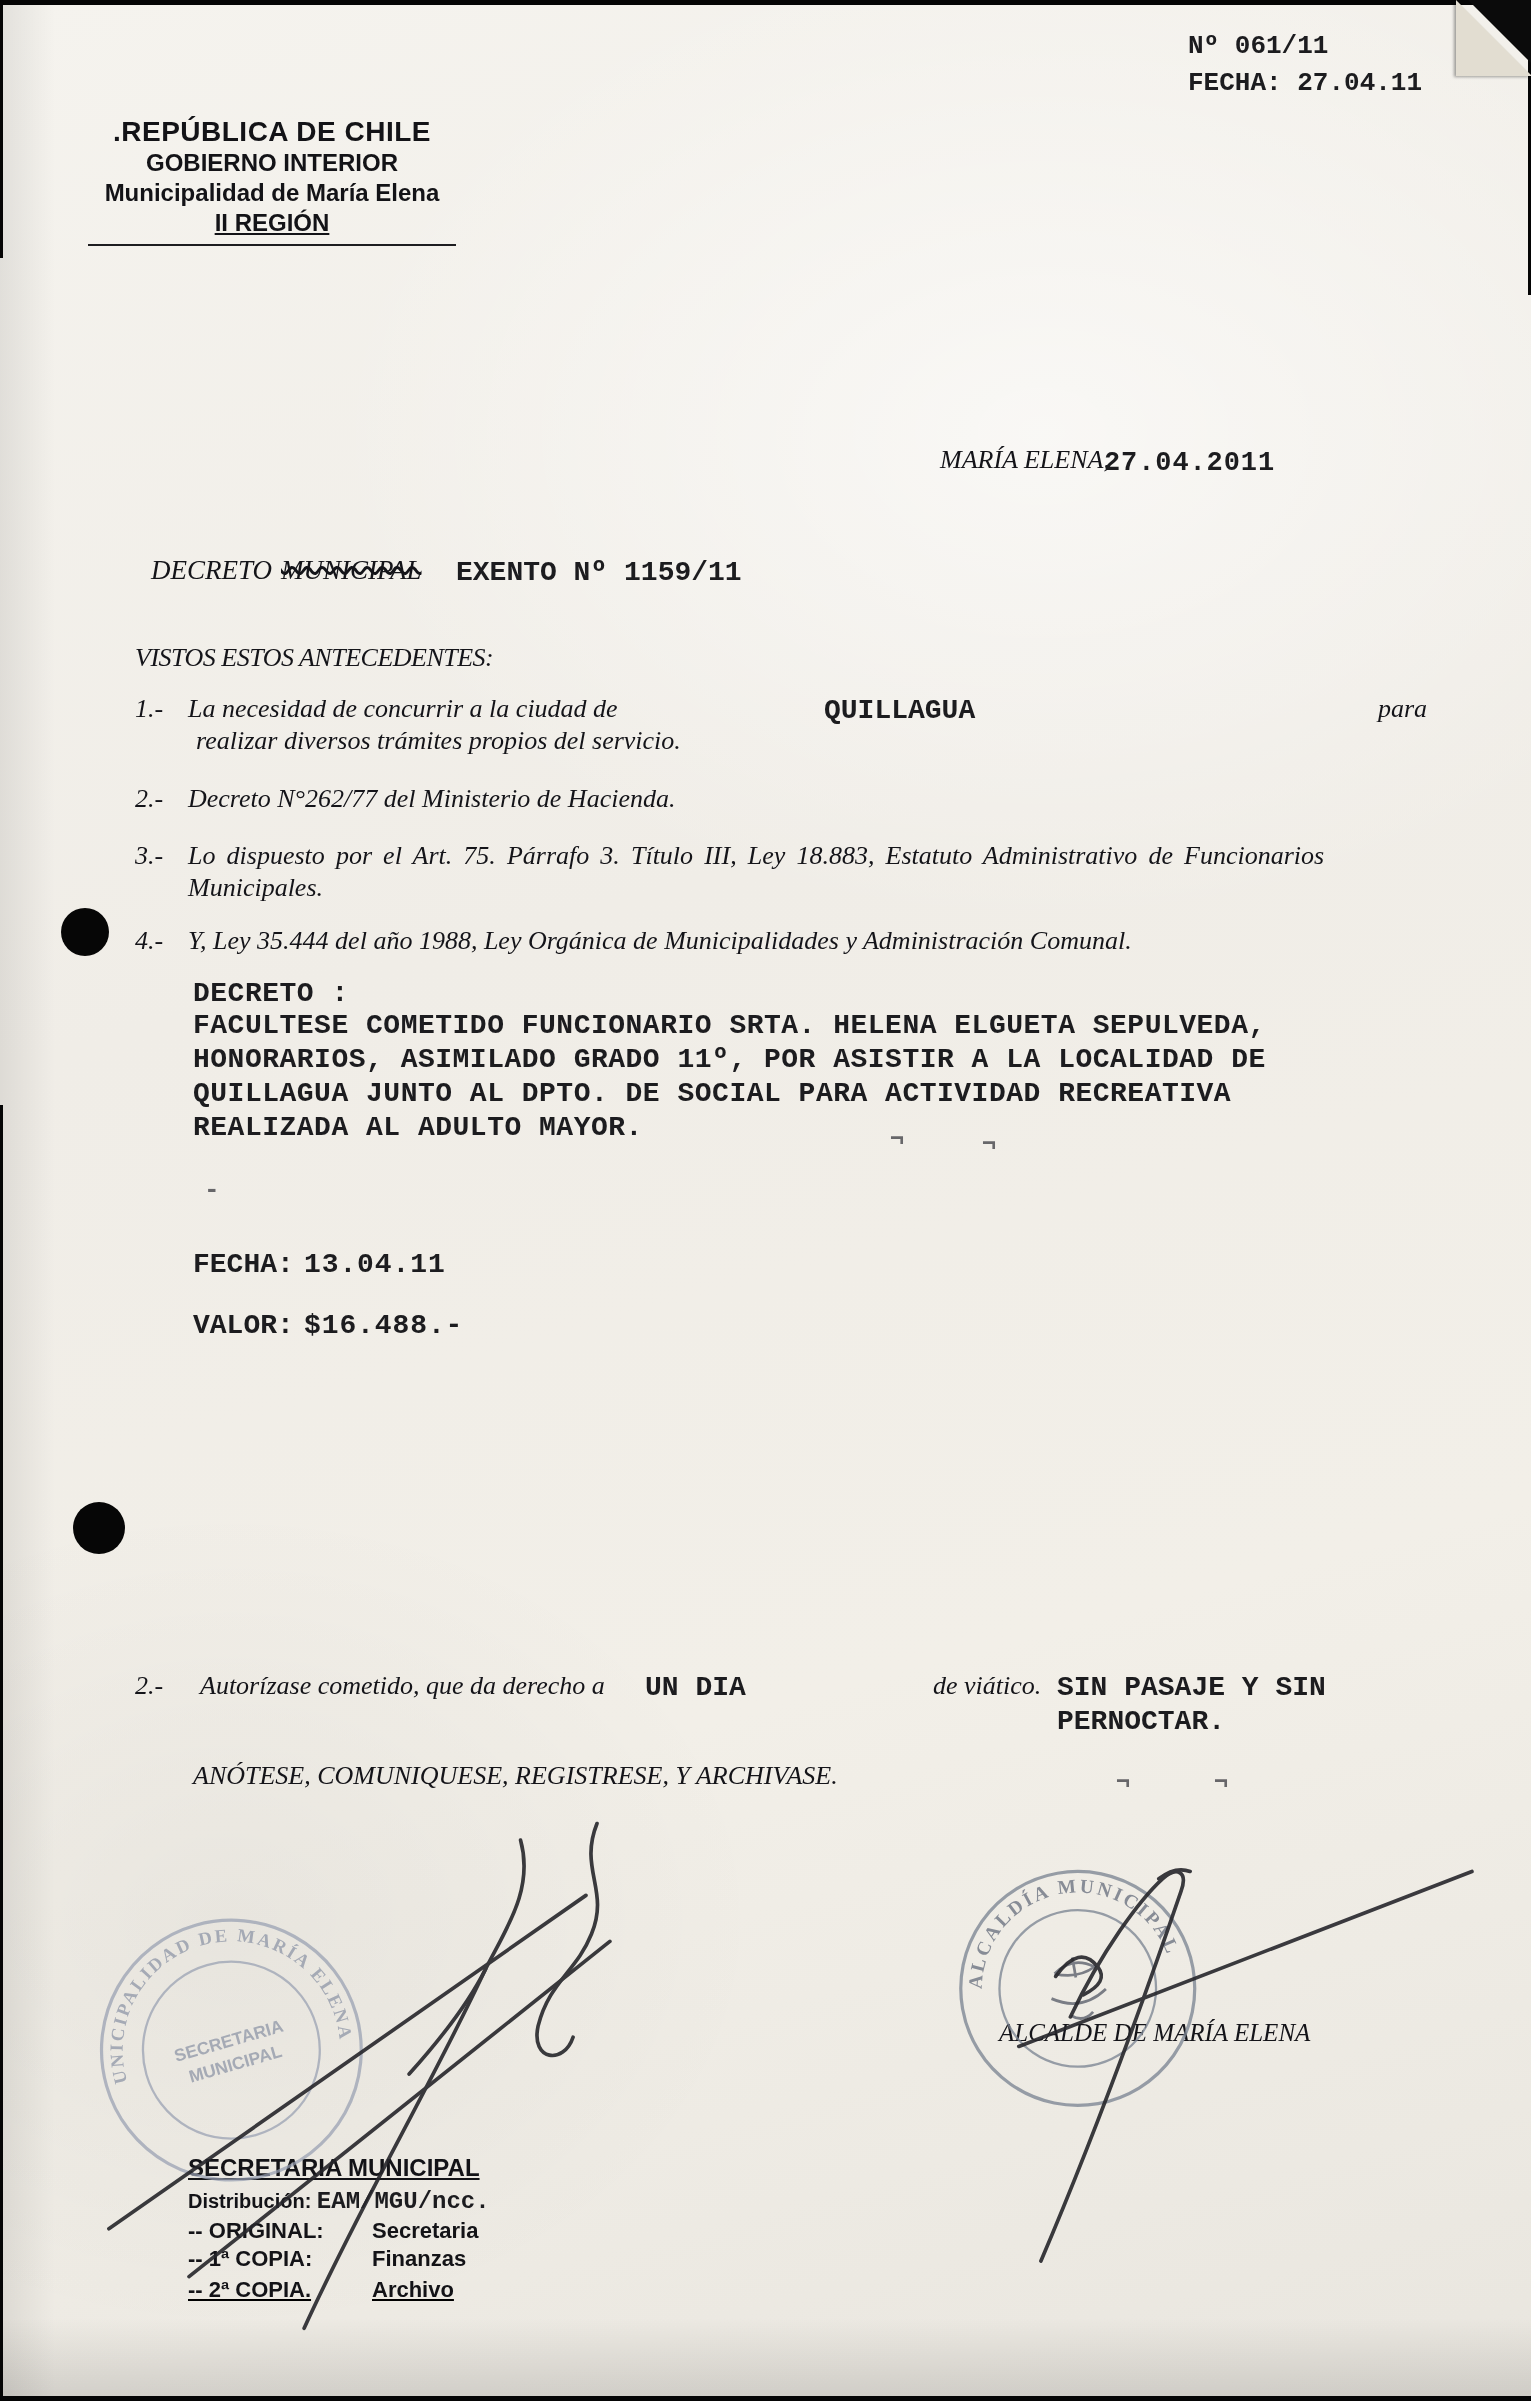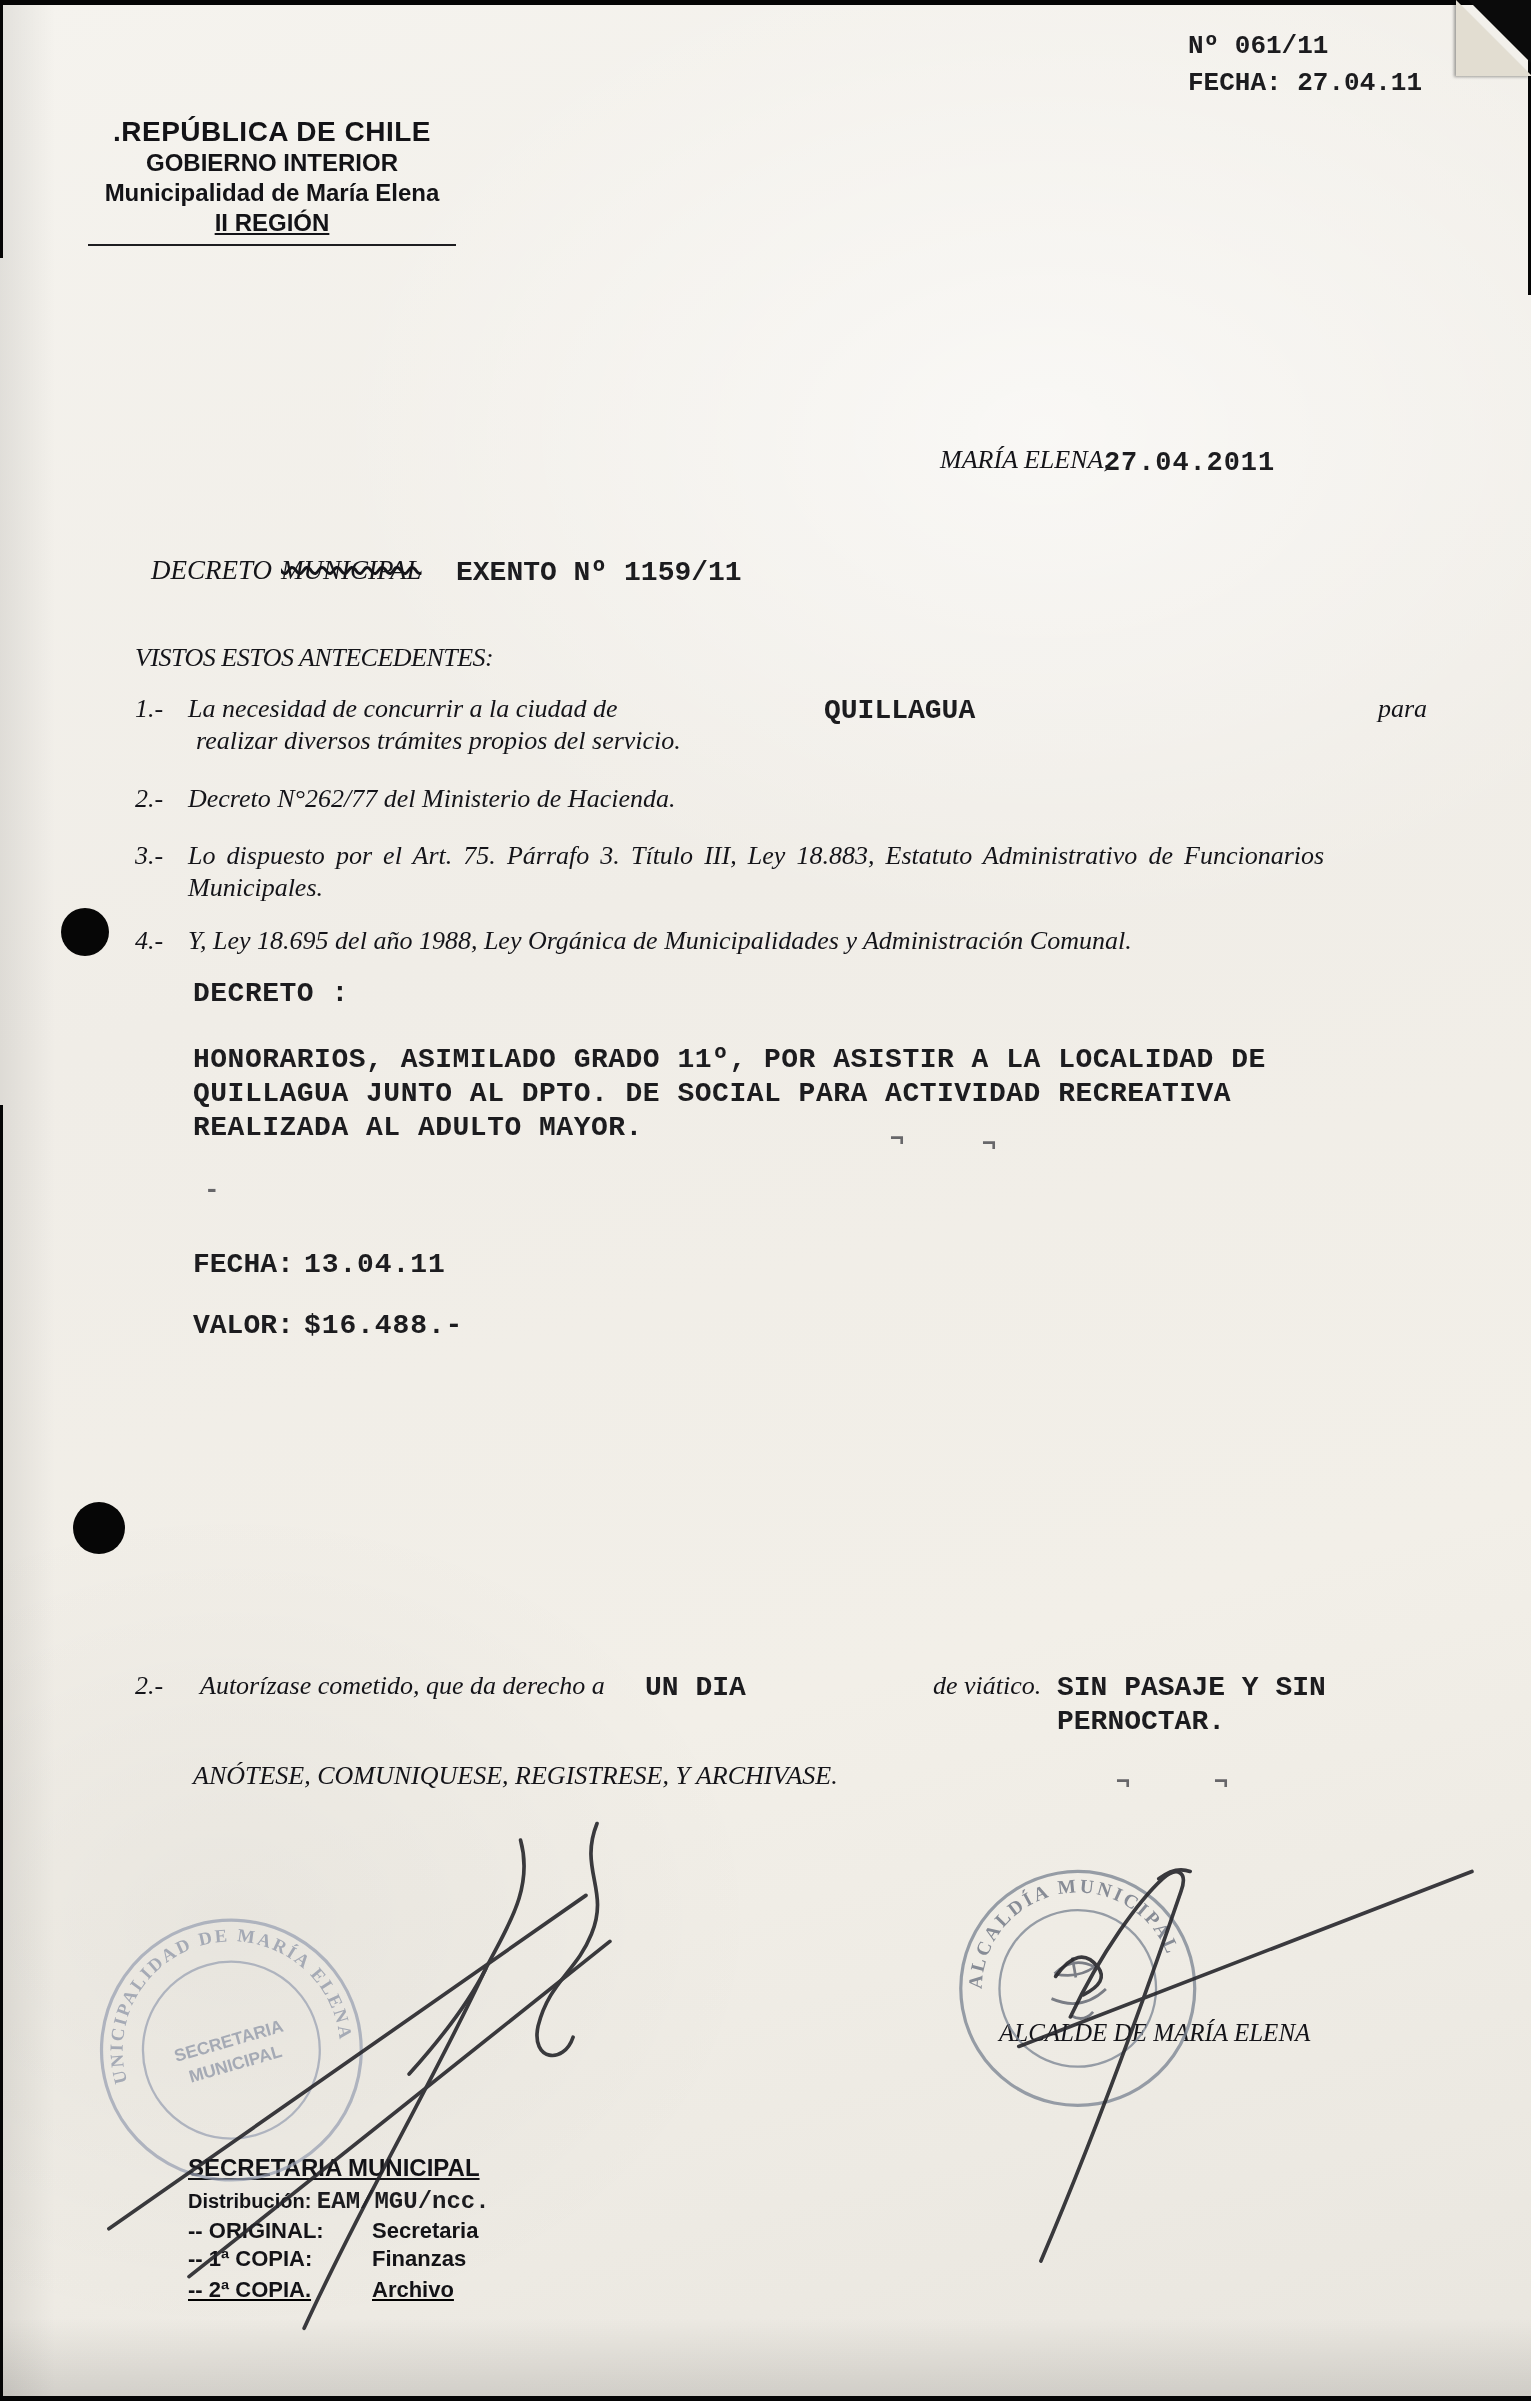--- a/index.html
+++ b/index.html
@@ -106,24 +106,25 @@
   </div>
 
   <div class="row" style="top:841px;">
     <span class="abs it itext" style="left:135px;">3.-</span>
     <span class="abs it itext just" style="left:188px;">Lo dispuesto por el Art. 75. Párrafo 3. Título III, Ley 18.883, Estatuto Administrativo de Funcionarios</span>
   </div>
   <div class="abs it itext" style="left:188px;top:873px;">Municipales.</div>
 
   <div class="row" style="top:926px;">
     <span class="abs it itext" style="left:135px;">4.-</span>
-    <span class="abs it itext" style="left:188px;">Y, Ley 18.695 del año 1988, Ley Orgánica de Municipalidades y Administración Comunal.</span>
+    <span class="abs it itext" style="left:188px;">Y, Ley 35.444 del año 1988, Ley Orgánica de Municipalidades y Administración Comunal.</span>
   </div>
 
   <div class="abs tw res-line" style="left:193px;top:977px;">DECRETO :</div>
+  <div class="abs tw res-line" style="left:193px;top:1009px;">FACULTESE COMETIDO FUNCIONARIO SRTA. HELENA ELGUETA SEPULVEDA,</div>
   <div class="abs tw res-line" style="left:193px;top:1043px;">HONORARIOS, ASIMILADO GRADO 11º, POR ASISTIR A LA LOCALIDAD DE</div>
   <div class="abs tw res-line" style="left:193px;top:1077px;">QUILLAGUA JUNTO AL DPTO. DE SOCIAL PARA ACTIVIDAD RECREATIVA</div>
   <div class="abs tw res-line" style="left:193px;top:1111px;">REALIZADA AL ADULTO MAYOR.</div>
 
   <span class="abs tw artifact" style="left:890px;top:1126px;font-size:24px;">¬</span>
   <span class="abs tw artifact" style="left:982px;top:1131px;font-size:24px;">¬</span>
   <span class="abs tw artifact" style="left:204px;top:1175px;font-size:26px;">-</span>
   <span class="abs tw artifact" style="left:1116px;top:1769px;font-size:24px;">¬</span>
   <span class="abs tw artifact" style="left:1214px;top:1769px;font-size:24px;">¬</span>
 

